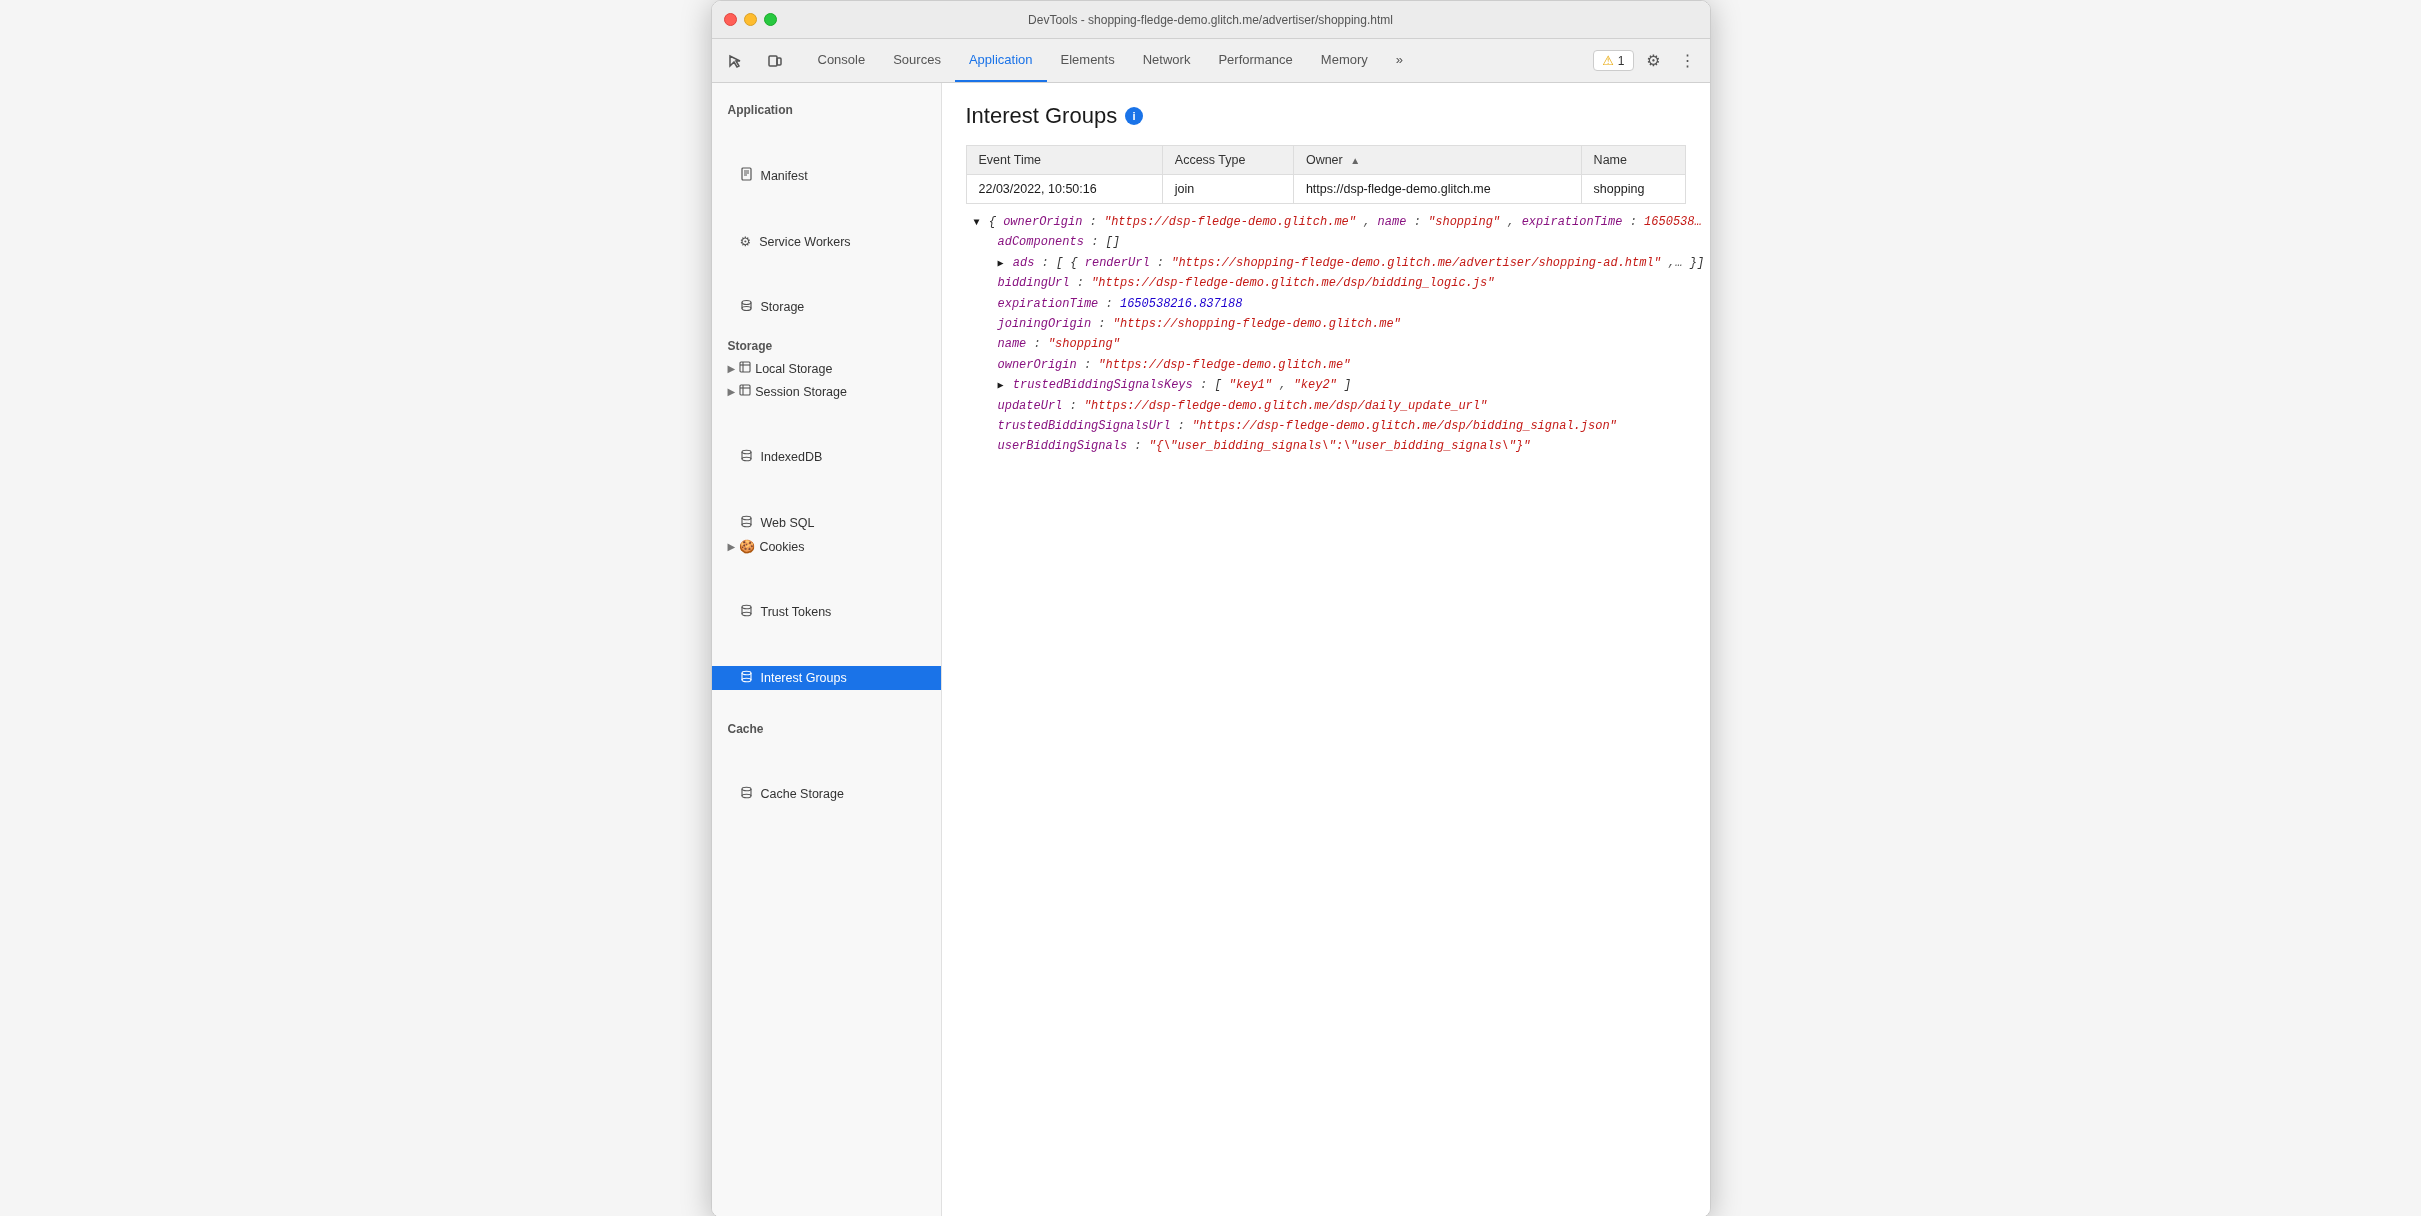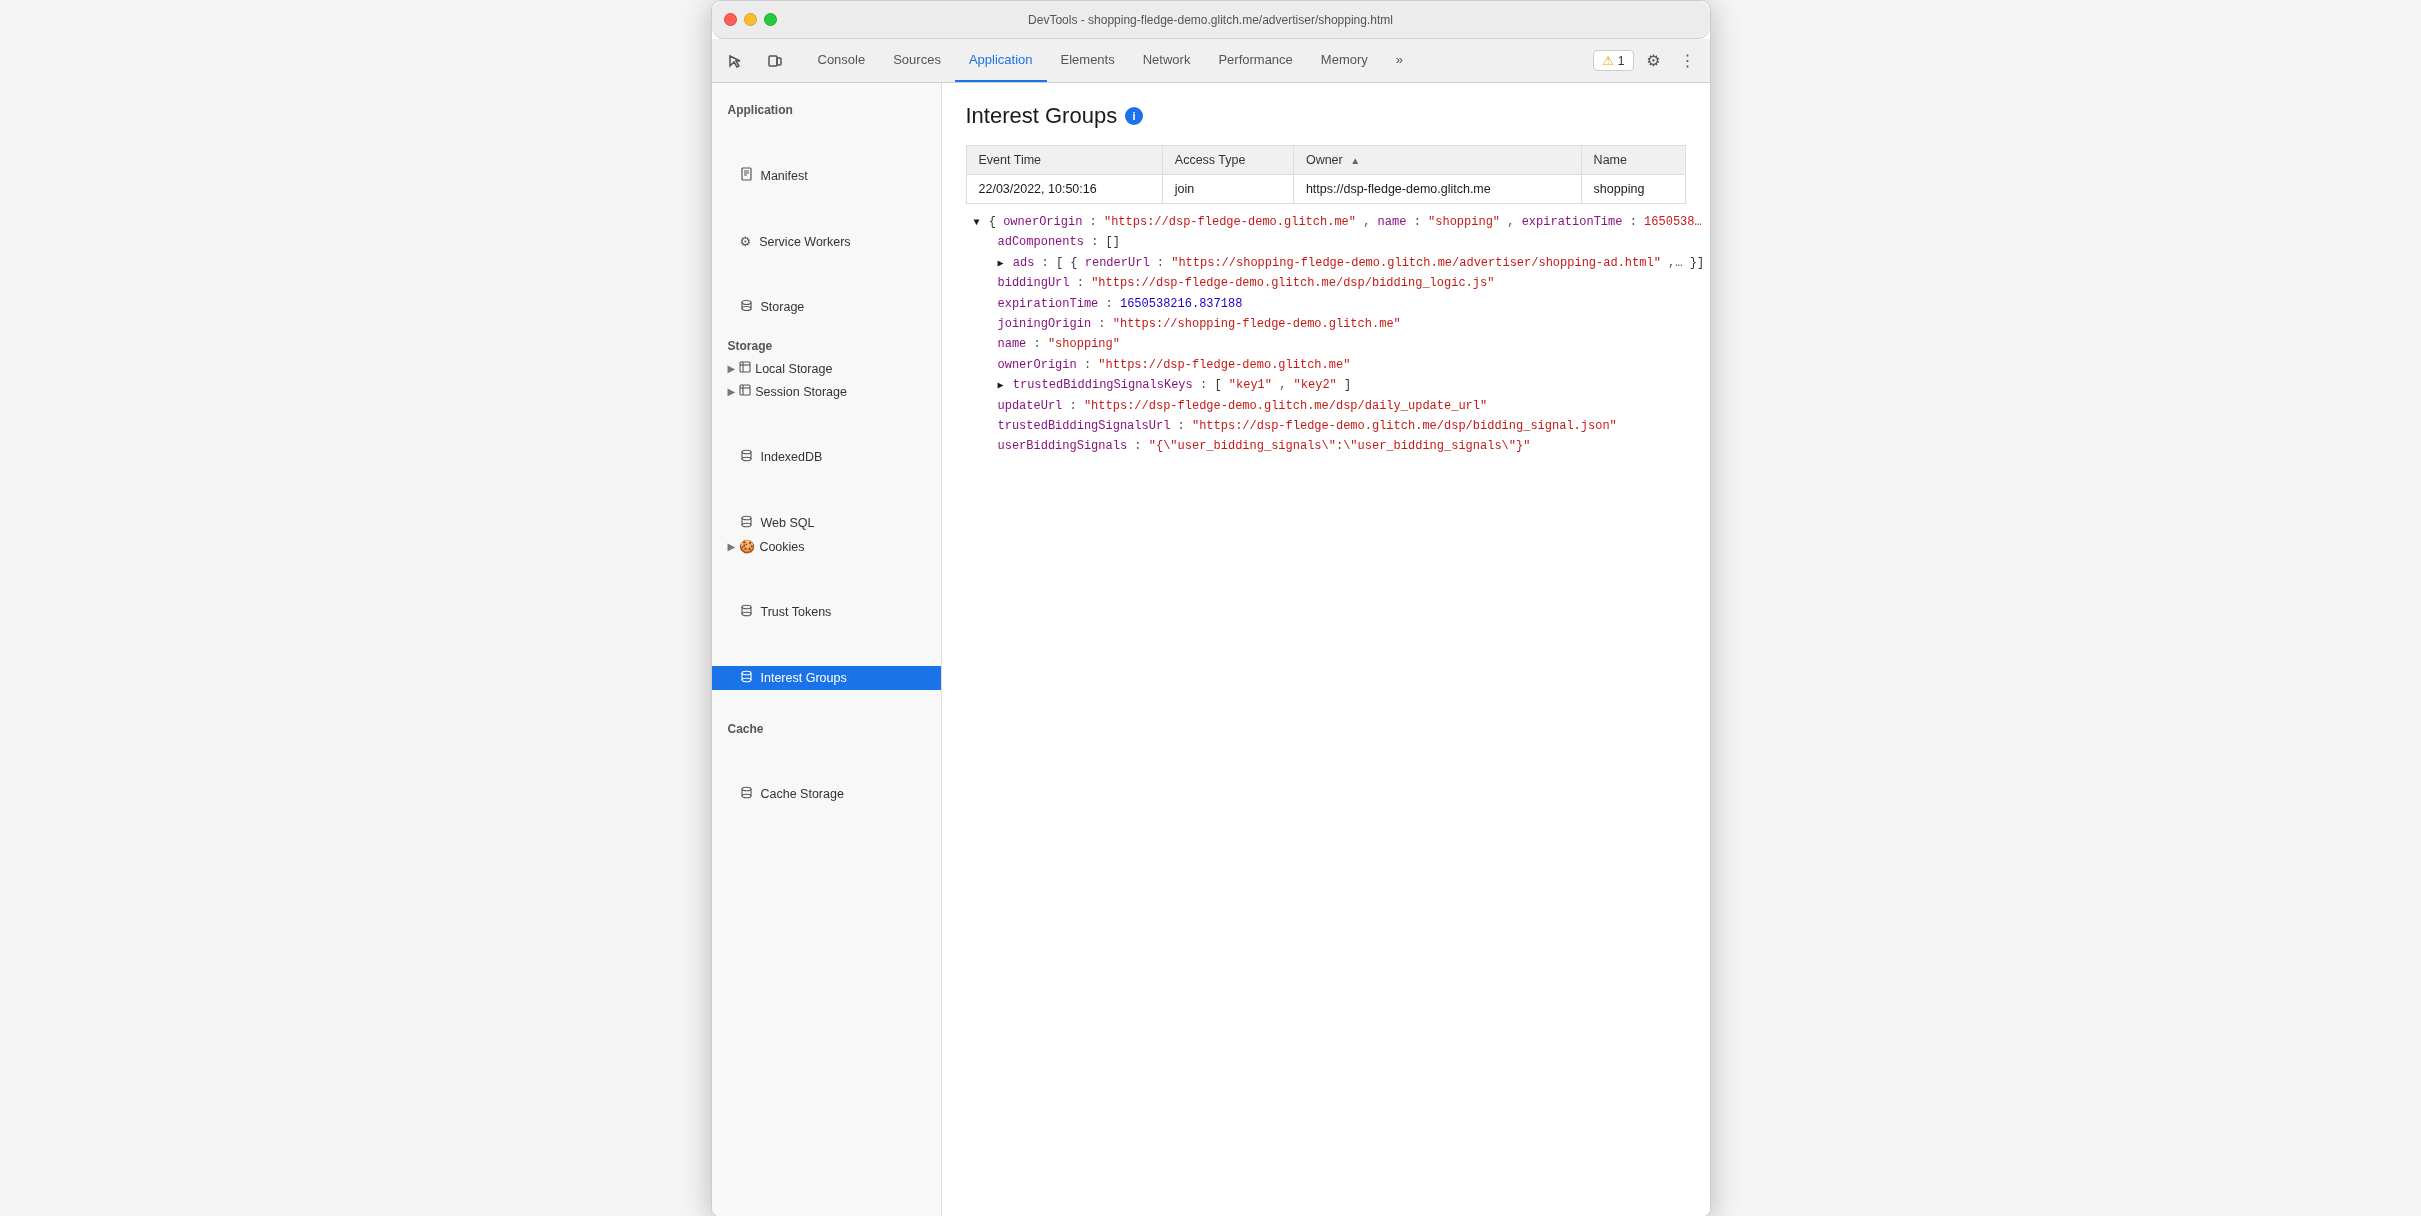--- a/index.html
+++ b/index.html
@@ -20,21 +20,20 @@
     }
     
     .titlebar {
       background: #ececec;
       height: 38px;
       display: flex;
       align-items: center;
       padding: 0 12px;
       border-bottom: 1px solid #d0d0d0;
       position: relative;
-      border-radius: 12px;
     }
     .traffic-lights {
       display: flex;
       gap: 7px;
       align-items: center;
     }
     .tl {
       width: 13px;
       height: 13px;
       border-radius: 50%;
@@ -233,20 +232,21 @@
     .ig-table tr:nth-child(even) td { background: #fafafa; }
     .sort-icon { margin-left: 4px; font-size: 10px; color: #666; }
     
     .json-tree {
       font-family: 'Menlo', 'Monaco', 'Courier New', monospace;
       font-size: 12px;
       line-height: 1.7;
       color: #1a1a1a;
       background: #fff;
       padding: 8px 0;
+      font-style: italic;
     }
     .json-line {
       padding-left: 16px;
       white-space: nowrap;
     }
     .json-key { color: #881280; }
     .json-string { color: #c41a16; }
     .json-number { color: #1c00cf; }
     .json-bracket { color: #333; }
     .json-punct { color: #555; }

